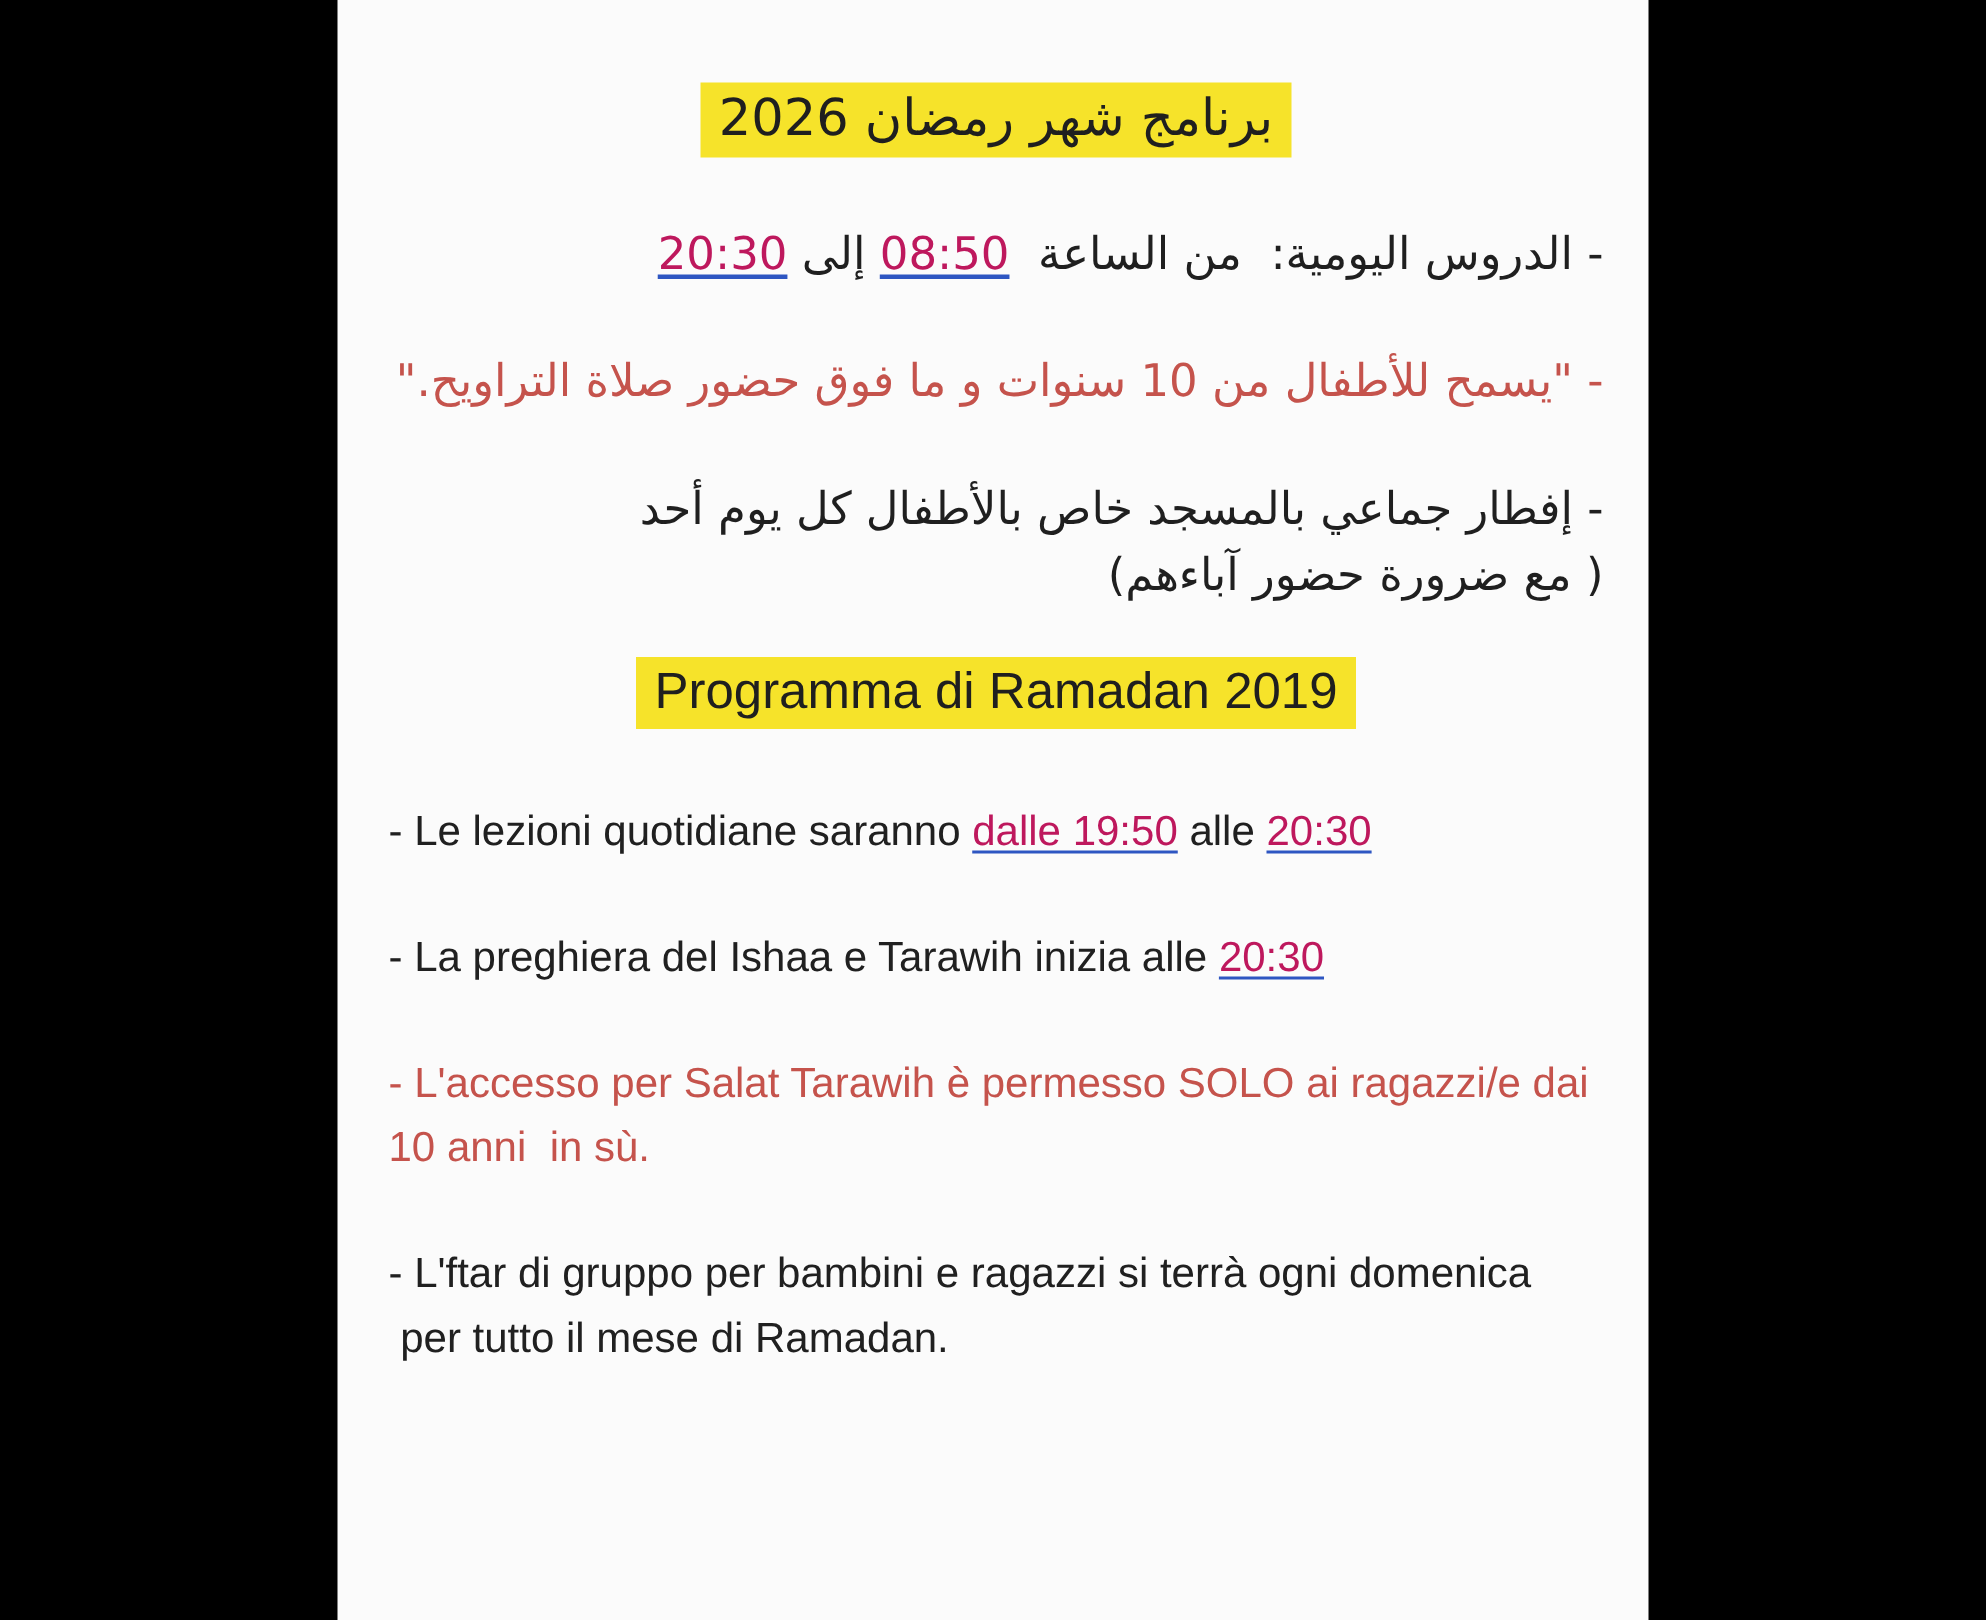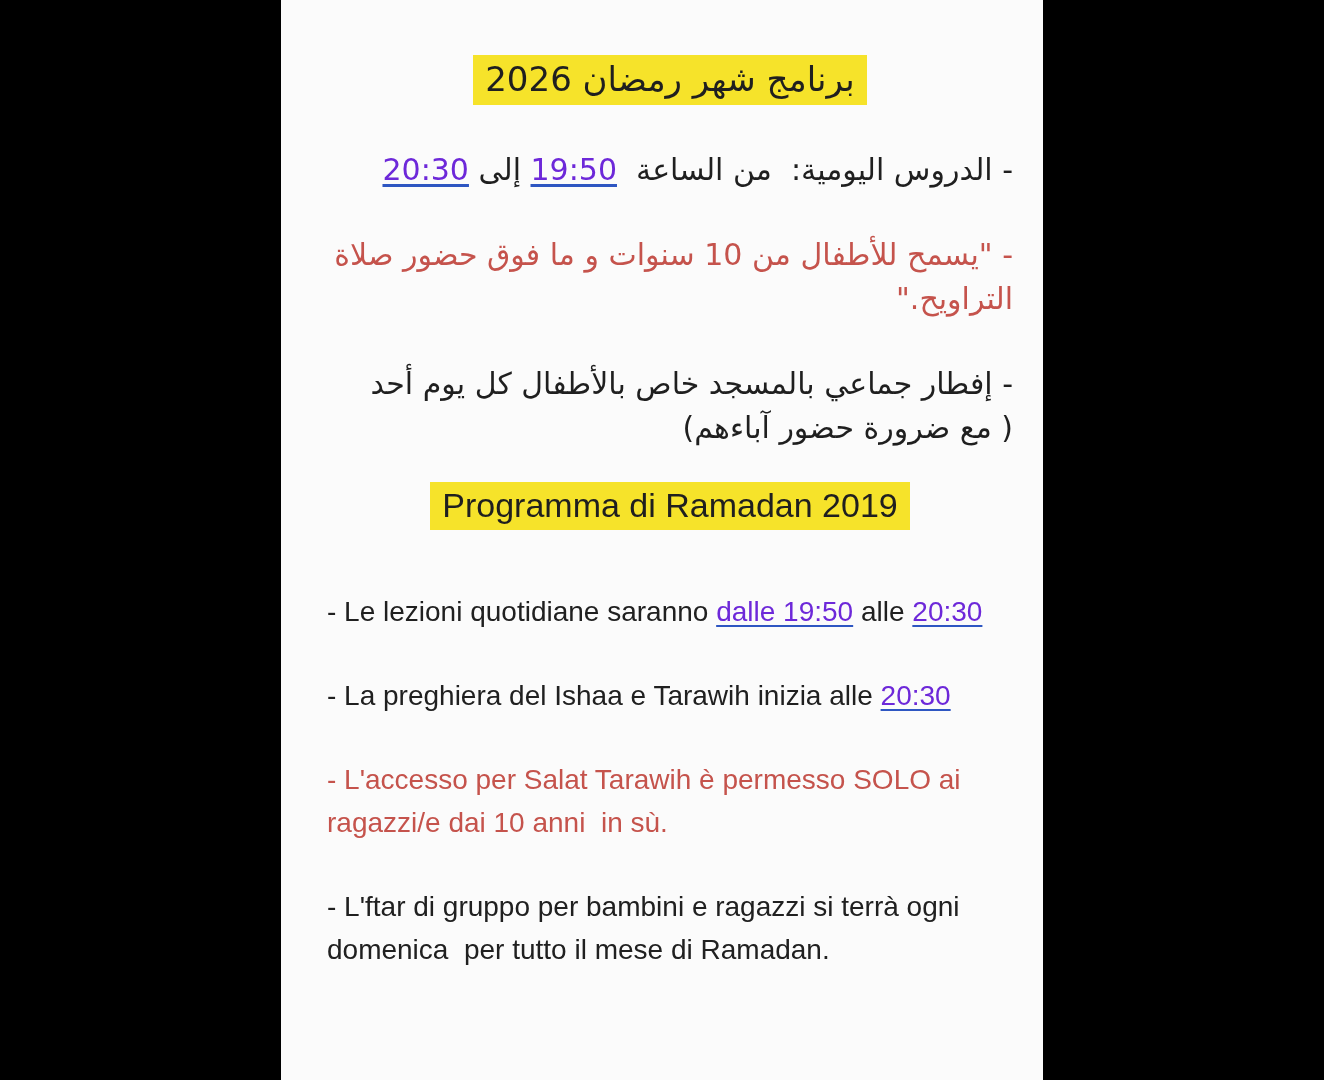--- a/index.html
+++ b/index.html
@@ -10,25 +10,25 @@
   .stage {
     position: relative;
     width: 1324px;
     height: 1080px;
     background: #000000;
     overflow: hidden;
     display: flex;
     justify-content: center;
   }
   .page {
-    width: 762px;
+    width: 874px;
     height: 1080px;
     background: #fbfbfb;
     box-sizing: border-box;
-    padding: 0 30px 0 46px;
+    padding: 0 30px 0 34px;
     overflow: hidden;
   }
   
   .title {
     text-align: center;
     font-weight: 400;
     color: #1f1f1f;
   }
   .title-ar {
     margin: 54px 0 0 0;
@@ -63,43 +63,43 @@
   
   .it {
     direction: ltr;
     text-align: left;
     font-family: "Liberation Sans", "DejaVu Sans", sans-serif;
     font-size: 28px;
     line-height: 43px;
     color: #202020;
     margin: 0 0 41px 0;
   }
-  .it.first { margin-top: 60px; }
+  .it.first { margin-top: 46px; }
   
   .red { color: #c5534c; }
   a.time-link {
-    color: #6d28d9;
+    color: #be185d;
     text-decoration: underline;
     text-decoration-color: #2e56c2;
     text-underline-offset: 4px;
     cursor: pointer;
   }
 </style>
 </head>
 <body>
 
 <div class="stage">
   <div class="page">
 
     <h1 class="title title-ar">
       <mark class="hl">برنامج شهر رمضان 2026</mark>
     </h1>
 
     <p class="ar first">
-      <span>- الدروس اليومية: &nbsp;من الساعة &nbsp;</span><a class="time-link">19:50</a><span> إلى </span><a class="time-link">20:30</a>
+      <span>- الدروس اليومية: &nbsp;من الساعة &nbsp;</span><a class="time-link">08:50</a><span> إلى </span><a class="time-link">20:30</a>
     </p>
 
 
     <p class="ar red">
       <span>- "يسمح للأطفال من 10 سنوات و ما فوق حضور صلاة التراويح."</span>
     </p>
 
     <p class="ar last-ar">
       <span>- إفطار جماعي بالمسجد خاص بالأطفال كل يوم أحد</span><br>
       <span>( مع ضرورة حضور آباءهم)</span>

